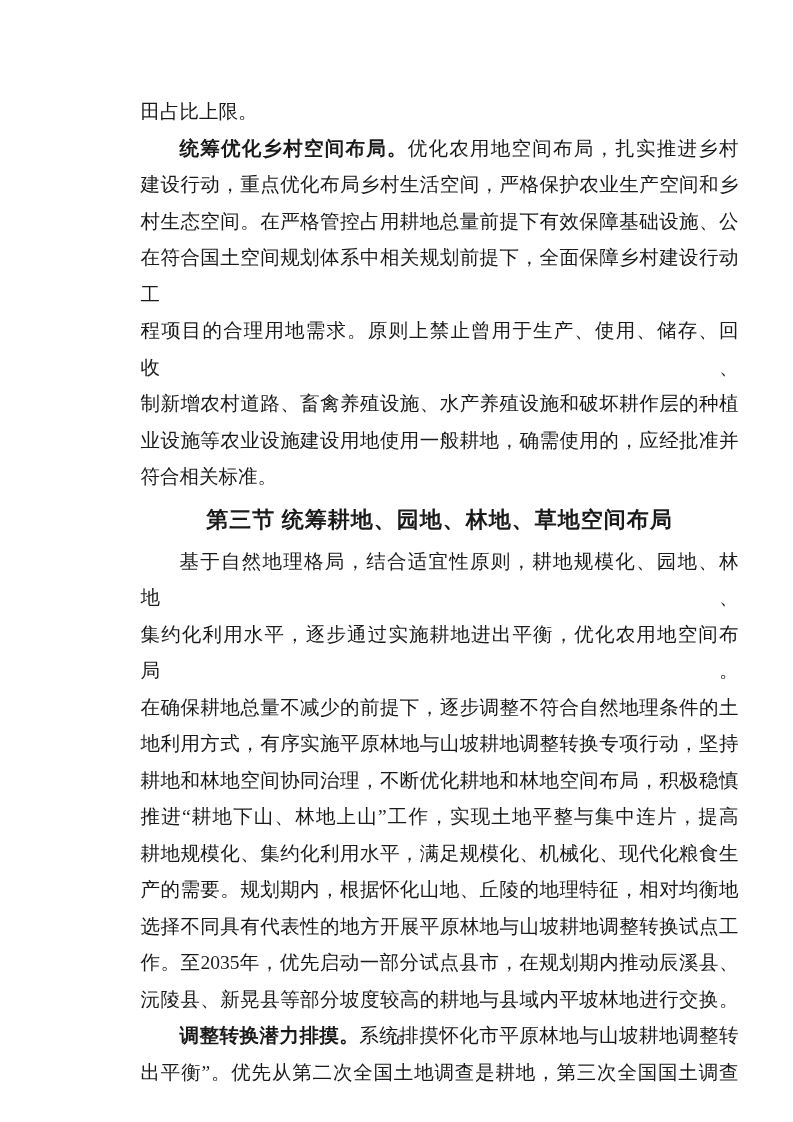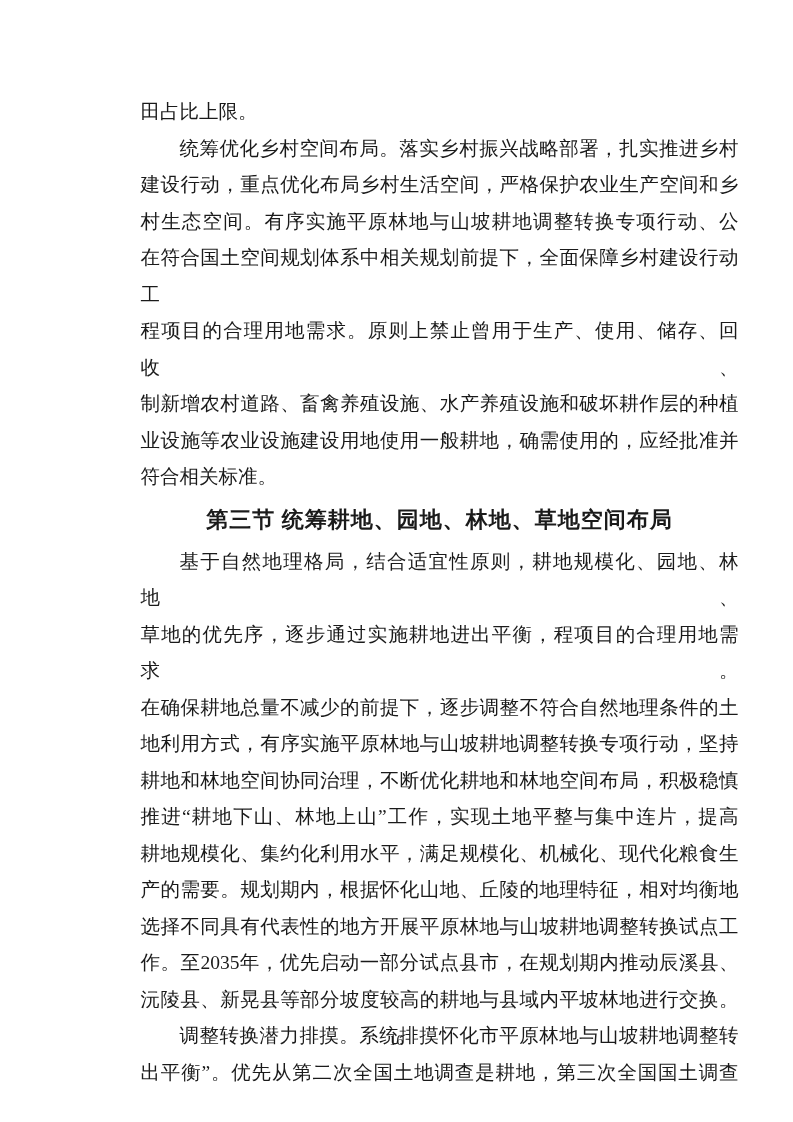--- a/index.html
+++ b/index.html
@@ -32,21 +32,21 @@
     white-space: normal;
     letter-spacing: 0;
   }
   .line.end {
     text-align-last: left;
   }
   .line.indent {
     text-indent: 2em;
   }
   .lead {
-    font-weight: normal;
+    font-weight: bold;
   }
   .heading {
     font-family: Liberation Serif, serif;
     font-size: 22px;
     font-weight: bold;
     line-height: 48px;
     text-align: center;
     letter-spacing: 1px;
   }
   .page-number {
@@ -61,33 +61,33 @@
   }
 </style>
 </head>
 <body>
 
 <div class="page">
   <div class="content">
 
     <div class="line end"><span>田占比上限。</span></div>
 
-    <div class="line indent"><span class="lead">统筹优化乡村空间布局。</span><span>落实乡村振兴战略部署，扎实推进乡村</span></div>
+    <div class="line indent"><span class="lead">统筹优化乡村空间布局。</span><span>优化农用地空间布局，扎实推进乡村</span></div>
     <div class="line"><span>建设行动，重点优化布局乡村生活空间，严格保护农业生产空间和乡</span></div>
-    <div class="line"><span>村生态空间。有序实施平原林地与山坡耕地调整转换专项行动、公</span></div>
+    <div class="line"><span>村生态空间。在严格管控占用耕地总量前提下有效保障基础设施、公</span></div>
     <div class="line"><span>在符合国土空间规划体系中相关规划前提下，全面保障乡村建设行动工</span></div>
     <div class="line"><span>程项目的合理用地需求。原则上禁止曾用于生产、使用、储存、回收、</span></div>
     <div class="line"><span>制新增农村道路、畜禽养殖设施、水产养殖设施和破坏耕作层的种植</span></div>
     <div class="line"><span>业设施等农业设施建设用地使用一般耕地，确需使用的，应经批准并</span></div>
     <div class="line end"><span>符合相关标准。</span></div>
 
     <div class="heading">第三节 统筹耕地、园地、林地、草地空间布局</div>
 
     <div class="line indent"><span>基于自然地理格局，结合适宜性原则，耕地规模化、园地、林地、</span></div>
-    <div class="line"><span>草地的优先序，逐步通过实施耕地进出平衡，程项目的合理用地需求。</span></div>
+    <div class="line"><span>集约化利用水平，逐步通过实施耕地进出平衡，优化农用地空间布局。</span></div>
     <div class="line"><span>在确保耕地总量不减少的前提下，逐步调整不符合自然地理条件的土</span></div>
     <div class="line"><span>地利用方式，有序实施平原林地与山坡耕地调整转换专项行动，坚持</span></div>
     <div class="line"><span>耕地和林地空间协同治理，不断优化耕地和林地空间布局，积极稳慎</span></div>
     <div class="line"><span>推进“耕地下山、林地上山”工作，实现土地平整与集中连片，提高</span></div>
     <div class="line"><span>耕地规模化、集约化利用水平，满足规模化、机械化、现代化粮食生</span></div>
     <div class="line"><span>产的需要。规划期内，根据怀化山地、丘陵的地理特征，相对均衡地</span></div>
     <div class="line"><span>选择不同具有代表性的地方开展平原林地与山坡耕地调整转换试点工</span></div>
     <div class="line"><span>作。至2035年，优先启动一部分试点县市，在规划期内推动辰溪县、</span></div>
     <div class="line"><span>沅陵县、新晃县等部分坡度较高的耕地与县域内平坡林地进行交换。</span></div>
 

